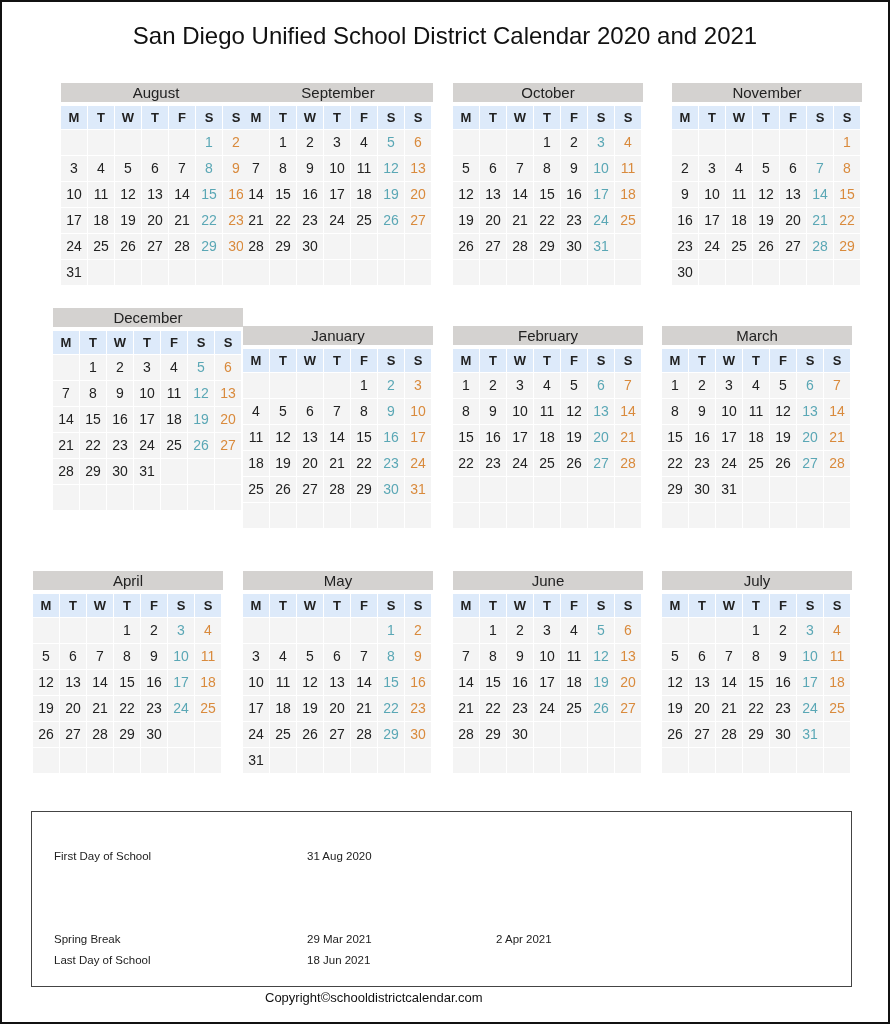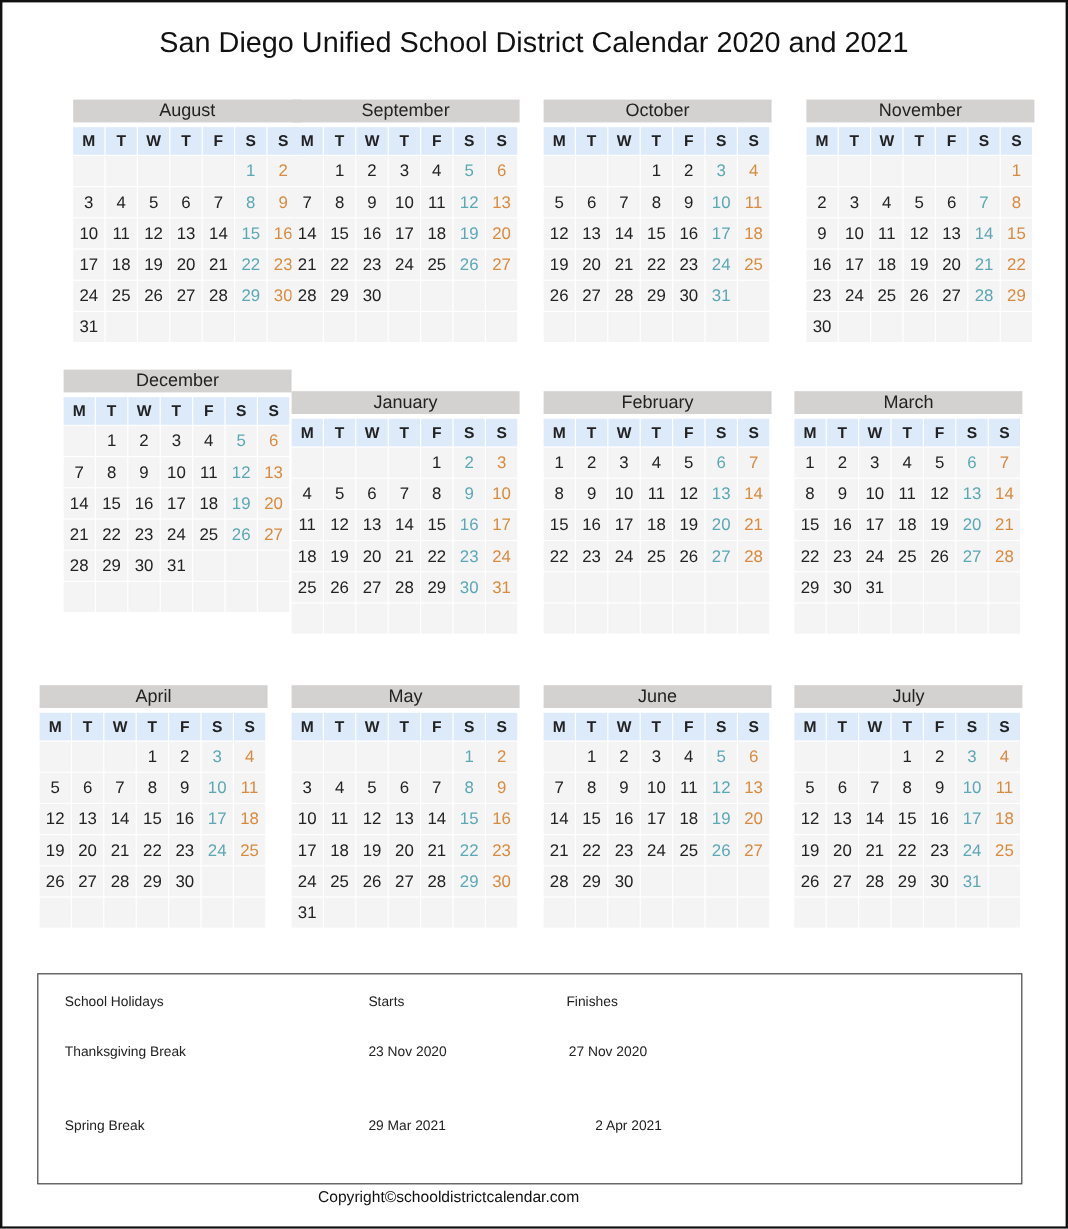--- a/index.html
+++ b/index.html
@@ -672,30 +672,30 @@
         <div class="day"></div>
         <div class="day"></div>
         <div class="day"></div>
         <div class="day sat"></div>
         <div class="day sun"></div>
       </div>
     </div>
   </div>
 
 <div class="holidays">
-  <div class="hrow" style="top:17px">
-    <span class="hcol1">School Holidays</span>
-    <span class="hcol2">Starts</span>
-    <span class="hcol3">Finishes</span>
-  </div>
-  <div class="hrow" style="top:59px">
-    <span class="hcol1">Thanksgiving Break</span>
-    <span class="hcol2">23 Nov 2020</span>
-    <span class="hcol3" style="left:420px">27 Nov 2020</span>
+  <div class="hrow" style="top:38px">
+    <span class="hcol1">First Day of School</span>
+    <span class="hcol2">31 Aug 2020</span>
+    <span class="hcol3"></span>
   </div>
   <div class="hrow" style="top:121px">
     <span class="hcol1">Spring Break</span>
     <span class="hcol2">29 Mar 2021</span>
     <span class="hcol3" style="left:442px">2 Apr 2021</span>
   </div>
+  <div class="hrow" style="top:142px">
+    <span class="hcol1">Last Day of School</span>
+    <span class="hcol2">18 Jun 2021</span>
+    <span class="hcol3"></span>
+  </div>
 </div>
 
 <div class="copyright">Copyright©schooldistrictcalendar.com</div>
 
 </body></html>

